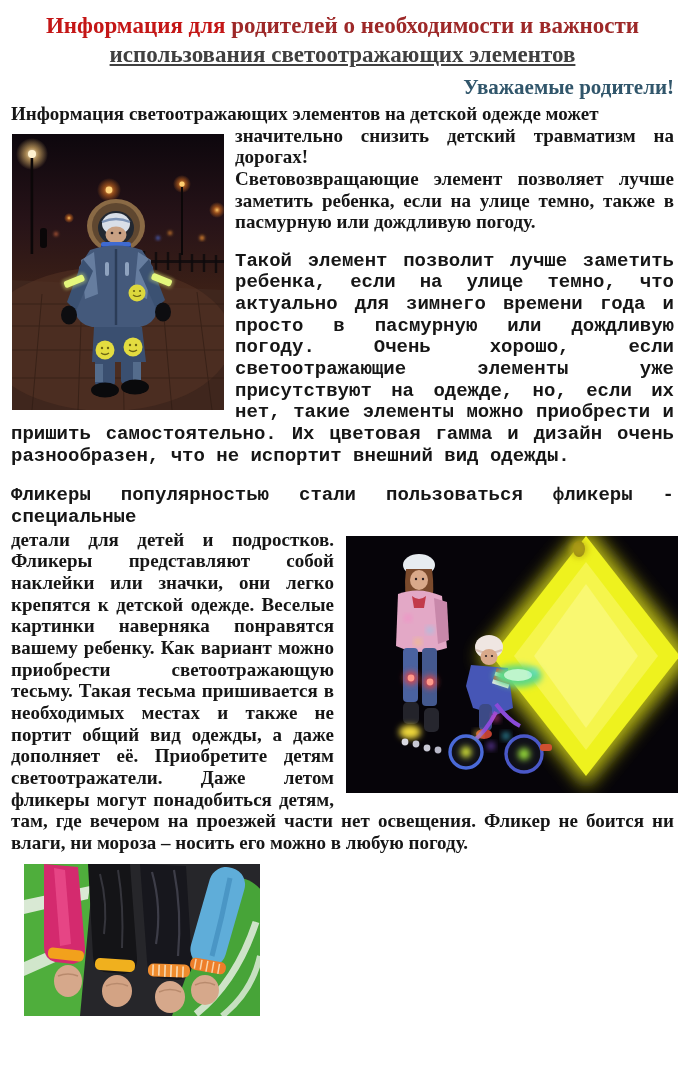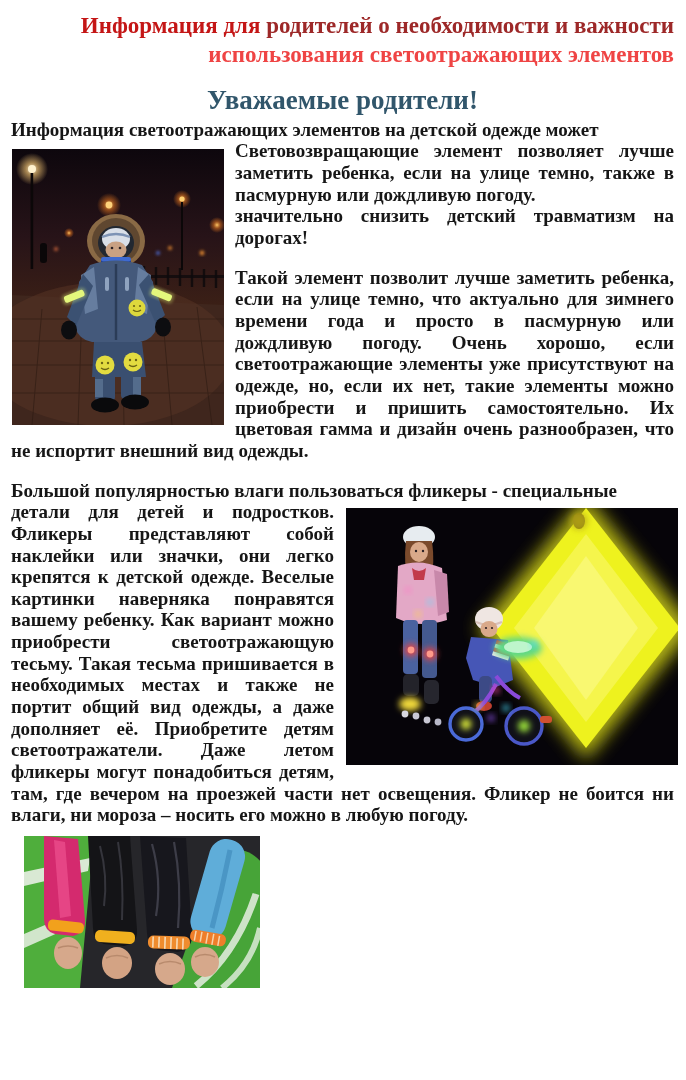--- a/index.html
+++ b/index.html
@@ -5,38 +5,38 @@
   html,body{margin:0;padding:0;}
   body{
     width:686px;height:1080px;background:#ffffff;overflow:hidden;
     font-family:"Liberation Serif","DejaVu Serif",serif;
   }
   .page{
     box-sizing:border-box;width:686px;height:1080px;
     padding:10px 12px 0 11px;
     font-weight:bold;color:#161616;font-size:19px;line-height:1.14;
   }
-  .title{font-size:23px;line-height:1.26;text-align:right;margin:2px 0 0;font-weight:bold;}
-  .greeting{font-size:27px;text-align:center;margin:15px 0 3px;font-weight:bold;}
+  .title{font-size:23px;line-height:1.26;text-align:center;margin:2px 0 0;font-weight:bold;}
+  .greeting{font-size:21px;text-align:right;margin:6px 0 3px;font-weight:bold;}
   .para{margin:0;text-align:justify;}
-  .gap{margin-top:18px;}
+  .gap{margin-top:18px;font-family:Liberation Mono, monospace;}
   .photo{display:block;}
   .photo svg{display:block;width:100%;height:100%;}
   .photo-night{float:left;width:212px;height:276px;margin:9px 11px 5px 1px;}
   .photo-flicker{float:right;width:332px;height:257px;margin:7px -4px 6px 12px;}
   .photo-wrist{float:left;width:236px;height:152px;margin:10px 12px 4px 13px;}
 </style>
 </head>
 <body>
 
 <div class="page">
 
   <h1 class="title">
     <div><span style="color: rgb(196, 22, 22);">Информация для</span><span style="color: rgb(157, 40, 40);"> родителей о необходимости и важности</span></div>
-    <div style="color: #ef4444;">использования светоотражающих элементов</div>
+    <div style="color: #404040; text-decoration: underline;">использования светоотражающих элементов</div>
   </h1>
 
   <h2 class="greeting" style="color: rgb(49, 86, 107);">Уважаемые родители!</h2>
 
   <p class="para">Информация светоотражающих элементов на детской одежде может</p>
 
   <div class="photo photo-night">
     <svg viewBox="0 0 212 276" preserveAspectRatio="none">
       <defs>
         <linearGradient id="sky" x1="0" y1="0" x2="0" y2="1">
@@ -138,25 +138,25 @@
           <circle cx="118" cy="211" r="1.2" fill="#6b6414"></circle>
             <circle cx="124" cy="211" r="1.2" fill="#6b6414"></circle>
           <path d="M117 216 Q121 219 125 216" stroke="#6b6414" stroke-width="1.3" fill="none"></path>
         </g>
         <ellipse cx="93" cy="256" rx="14" ry="7.5" fill="#0a0a0c"></ellipse>
         <ellipse cx="123" cy="253" rx="14" ry="7.5" fill="#0a0a0c"></ellipse>
       </g>
     </svg>
   </div>
 
+  <p class="para">значительно снизить детский травматизм на дорогах!</p>
   <p class="para">Световозвращающие элемент позволяет лучше заметить ребенка, если на улице темно, также в пасмурную или дождливую погоду.</p>
-  <p class="para">значительно снизить детский травматизм на дорогах!</p>
   <p class="para gap">Такой элемент позволит лучше заметить ребенка, если на улице темно, что актуально для зимнего времени года и просто в пасмурную или дождливую погоду. Очень хорошо, если светоотражающие элементы уже присутствуют на одежде, но, если их нет, такие элементы можно приобрести и пришить самостоятельно. Их цветовая гамма и дизайн очень разнообразен, что не испортит внешний вид одежды.</p>
 
-  <p class="para gap">Большой популярностью влаги пользоваться фликеры - специальные</p>
+  <p class="para gap">Фликеры популярностью стали пользоваться фликеры - специальные</p>
 
   <div class="photo photo-flicker">
     <svg viewBox="0 0 332 257" preserveAspectRatio="none">
       <defs>
         <filter id="b8" x="-40%" y="-40%" width="180%" height="180%">
             <feGaussianBlur stdDeviation="9"></feGaussianBlur>
           </filter>
         <filter id="b3" x="-60%" y="-60%" width="220%" height="220%">
             <feGaussianBlur stdDeviation="3"></feGaussianBlur>
           </filter>

